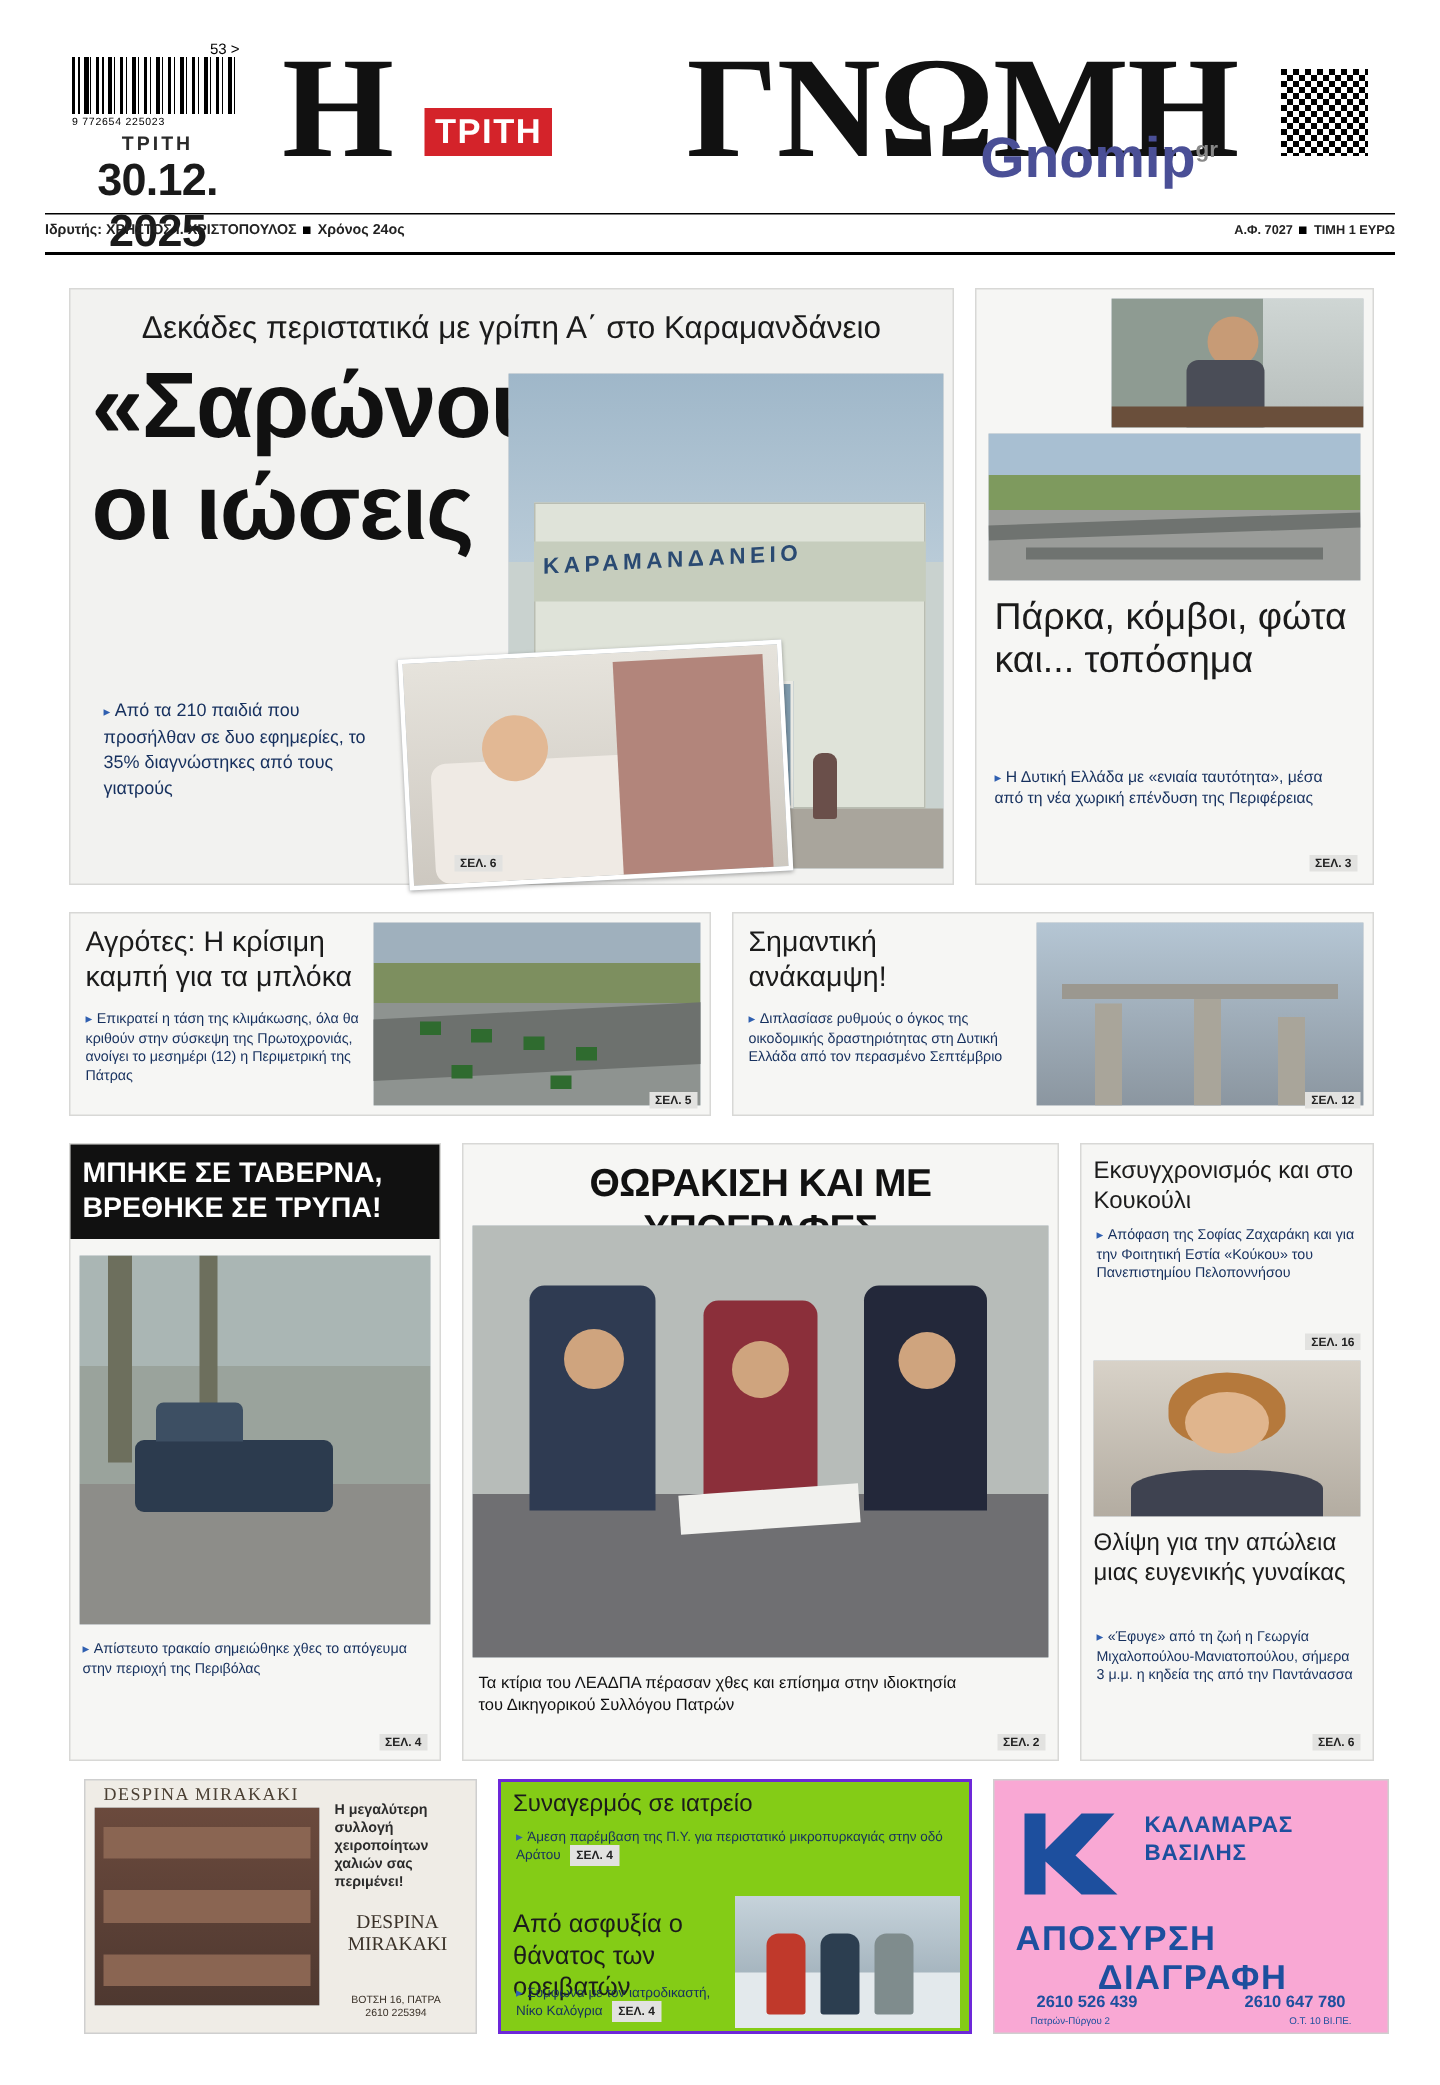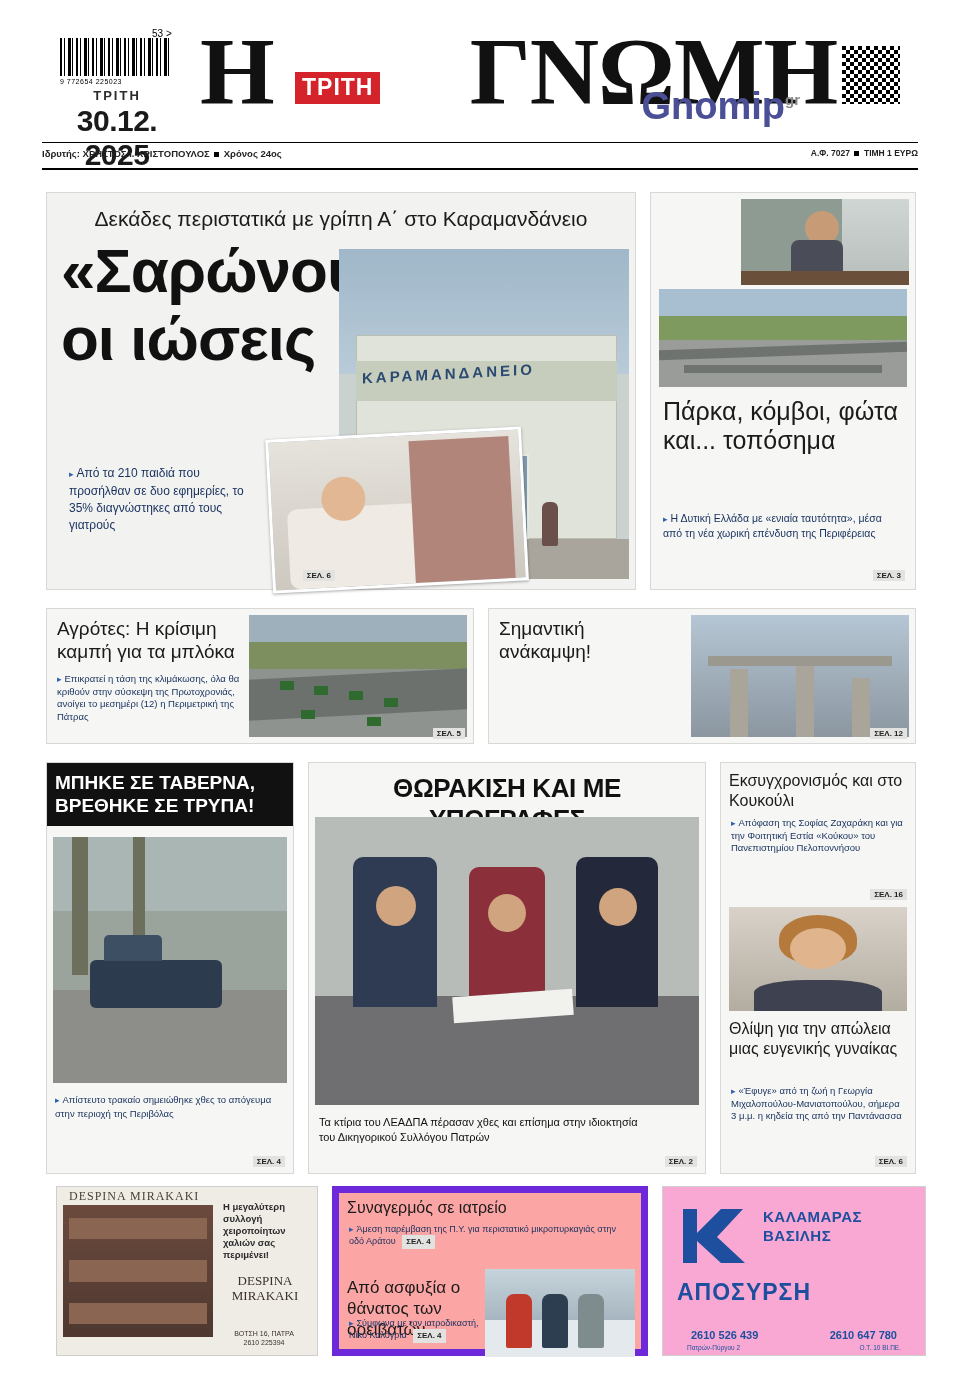--- a/index.html
+++ b/index.html
@@ -12,21 +12,21 @@
     width: 960px;
     height: 1390px;
     overflow: hidden;
   }
   .page {
     position: relative;
     width: 960px;
     height: 1390px;
     background: #ffffff;
     box-sizing: border-box;
-    padding: 0 20px;
+    padding: 0 8px;
   }
 
   
   .masthead {
     position: relative;
     height: 150px;
   }
   .barcode-wrap {
     position: absolute;
     left: 40px;
@@ -378,21 +378,21 @@
   .row4 { position: absolute; left: 56px; top: 1186px; width: 870px; height: 170px; }
   .ad-left { position: absolute; left: 0; top: 0; width: 262px; height: 170px; border: 1px solid #cfcfcf; background: #efece6; box-sizing: border-box; }
   .ad-left .ph { position: absolute; left: 6px; top: 18px; width: 150px; height: 132px; }
   .ad-left .brand { position: absolute; left: 12px; top: 2px; font-family: "Liberation Serif", serif; font-size: 12px; letter-spacing: 1px; color: #4a3f33; }
   .ad-left .txt { position: absolute; right: 8px; top: 14px; width: 86px; font-size: 9.5px; line-height: 12px; color: #2b2b2b; font-weight: bold; }
   .ad-left .brand2 { position: absolute; right: 10px; top: 86px; width: 84px; text-align: center; font-family: "Liberation Serif", serif; font-size: 13px; line-height: 15px; color: #3a3128; }
   .ad-left .addr { position: absolute; right: 10px; bottom: 8px; width: 86px; text-align: center; font-size: 7px; line-height: 9px; color: #3a3128; }
   .rug { position: absolute; inset: 0; background: linear-gradient(#6b4a3d, #4e3830); }
   .rug .shelf { position: absolute; left: 4%; right: 4%; height: 16%; background: #8a6552; }
 
-  .mid-bottom { position: absolute; left: 276px; top: 0; width: 316px; height: 170px; border: 7px solid #6d28d9; background: #fca5a5; box-sizing: border-box; }
+  .mid-bottom { position: absolute; left: 276px; top: 0; width: 316px; height: 170px; border: 2px solid #6d28d9; background: #84cc16; box-sizing: border-box; }
   .mid-bottom .t1 { font-size: 16px; padding: 6px 8px 0; color: #1b1b1b; }
   .mid-bottom .s1 { font-size: 9px; line-height: 12px; padding: 6px 10px 0; color: #16305e; }
   .mid-bottom .t2 { position: absolute; left: 8px; top: 84px; width: 140px; font-size: 17px; line-height: 21px; color: #1b1b1b; }
   .mid-bottom .s2 { position: absolute; left: 10px; bottom: 6px; width: 140px; font-size: 9px; line-height: 12px; color: #16305e; }
   .mid-bottom .ph { position: absolute; right: 6px; top: 76px; width: 150px; height: 88px; }
   .rescue { position: absolute; inset: 0; background: linear-gradient(#c6d3db, #8fa0ab); }
   .rescue .snow { position: absolute; left: 0; right: 0; bottom: 0; height: 42%; background: #e3e9ec; }
   .rescue .p { position: absolute; bottom: 10%; width: 26px; height: 54px; border-radius: 8px 8px 2px 2px; }
 
   .ad-right { position: absolute; left: 606px; top: 0; width: 264px; height: 170px; border: 1px solid #cfcfcf; background: #f9a8d4; box-sizing: border-box; }
@@ -515,20 +515,23 @@
           <div class="t" style="left:62%;top:68%"></div>
           <div class="t" style="left:24%;top:78%"></div>
           <div class="t" style="left:54%;top:84%"></div>
         </div>
       </div>
       <div class="page-ref r2-ref">ΣΕΛ. 5</div>
     </div>
 
     <div class="r2box b">
       <div class="r2-title">Σημαντική ανάκαμψη!</div>
+      <div class="r2-sub">
+        <span class="bullet">▸</span><span>Διπλασίασε ρυθμούς ο όγκος της οικοδομικής δραστηριότητας στη Δυτική Ελλάδα από τον περασμένο Σεπτέμβριο</span>
+      </div>
       <div class="photo r2-photo">
         <div class="crane">
           <div class="col" style="left:18%;height:56%"></div>
           <div class="col" style="left:48%;height:64%"></div>
           <div class="col" style="left:74%;height:48%"></div>
           <div class="beam"></div>
         </div>
       </div>
       <div class="page-ref r2-ref">ΣΕΛ. 12</div>
     </div>
@@ -640,20 +643,21 @@
 
     <div class="ad-right">
       <svg class="logo" viewBox="0 0 74 62">
         <path d="M6 4 L6 58 L20 58 L20 36 L44 58 L68 58 L40 32 L66 4 L44 4 L20 28 L20 4 Z" fill="#1d4f9e"></path>
       </svg>
       <div class="nm">
         <div>ΚΑΛΑΜΑΡΑΣ</div>
         <div>ΒΑΣΙΛΗΣ</div>
       </div>
       <div class="l1">ΑΠΟΣΥΡΣΗ</div>
+      <div class="l2">ΔΙΑΓΡΑΦΗ</div>
       <div class="ph1">2610 526 439</div>
       <div class="ph2">2610 647 780</div>
       <div class="a1">Πατρών-Πύργου 2</div>
       <div class="a2">Ο.Τ. 10 ΒΙ.ΠΕ.</div>
     </div>
   </div>
 
 </div>
 
 </body></html>

